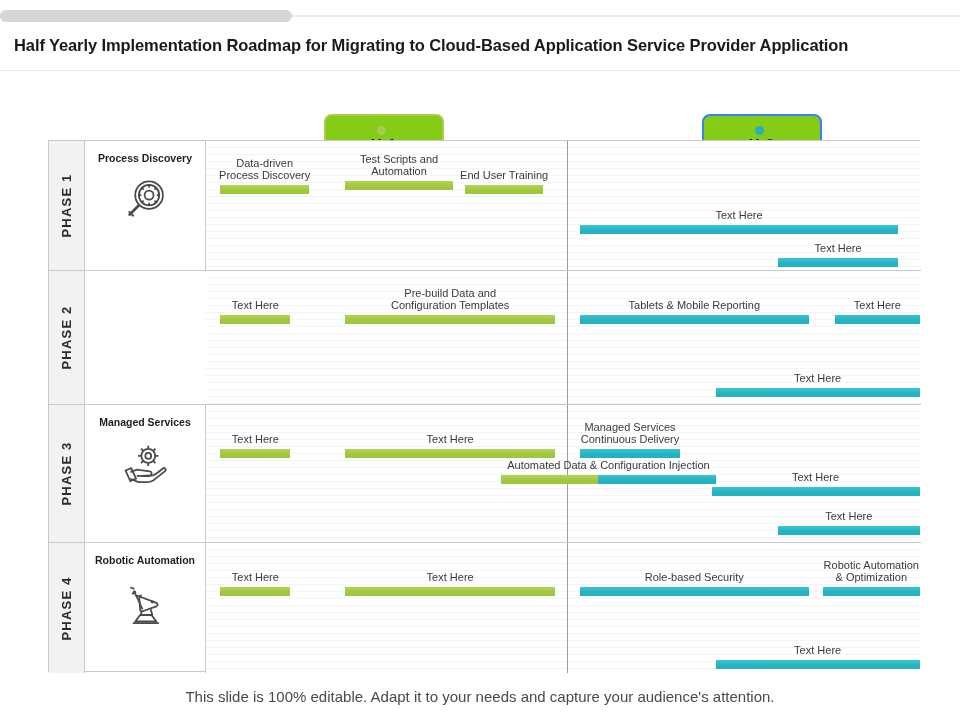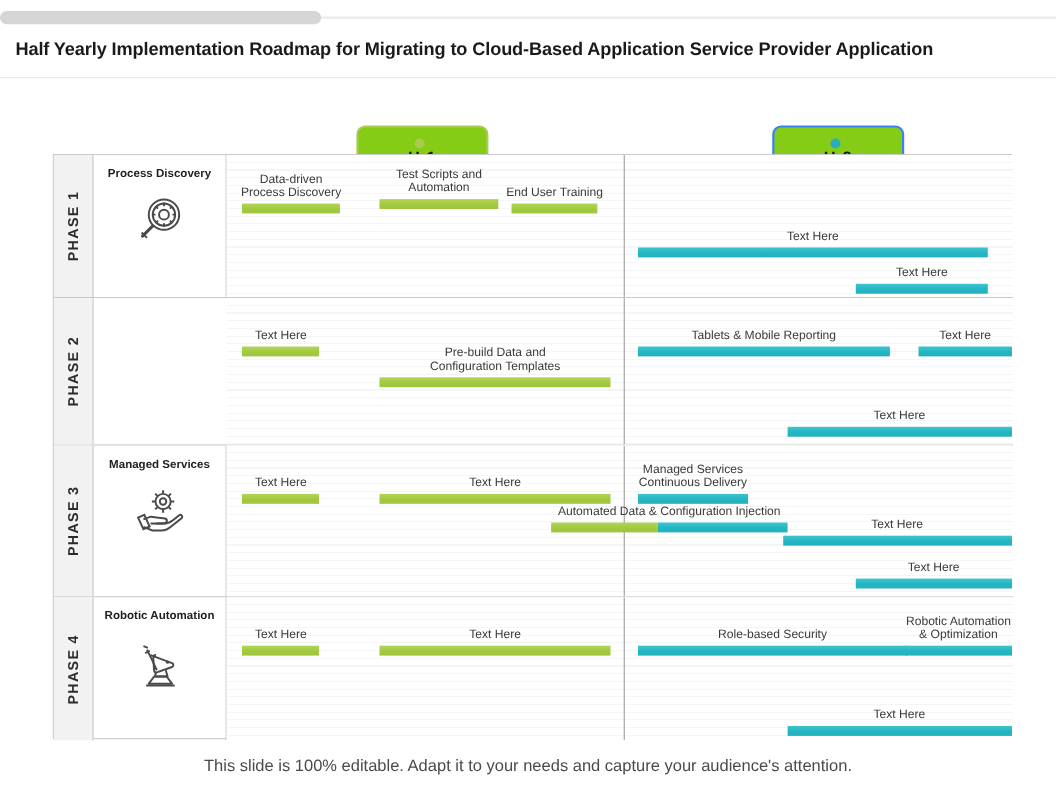--- a/index.html
+++ b/index.html
@@ -159,21 +159,21 @@
     <div class="row" style="top: 130px; height: 134px;">
       <div class="phase-cell">
         <div class="phase-label">PHASE 2</div>
       </div>
       <div class="plot">
         <div class="half-divider"></div>
         <div class="task" style="left: 2%; width: 9.8%; top: 44px; height: 9px;">
           <div class="task-label">Text Here</div>
           <div class="bar green"></div>
         </div>
-        <div class="task" style="left: 19.5%; width: 29.3%; top: 44px; height: 9px; margin-top: 28px;">
+        <div class="task" style="left: 19.5%; width: 29.3%; top: 44px; height: 9px;">
           <div class="task-label two">Pre-build Data and<br>Configuration Templates</div>
           <div class="bar green"></div>
         </div>
         <div class="task" style="left: 52.3%; width: 32%; top: 44px; height: 9px;">
           <div class="task-label">Tablets &amp; Mobile Reporting</div>
           <div class="bar cyan"></div>
         </div>
         <div class="task" style="left: 88%; width: 11.8%; top: 44px; height: 9px;">
           <div class="task-label">Text Here</div>
           <div class="bar cyan"></div>
@@ -253,21 +253,21 @@
       <div class="plot">
         <div class="half-divider"></div>
         <div class="task" style="left: 2%; width: 9.8%; top: 44px; height: 9px;">
           <div class="task-label">Text Here</div>
           <div class="bar green"></div>
         </div>
         <div class="task" style="left: 19.5%; width: 29.3%; top: 44px; height: 9px;">
           <div class="task-label">Text Here</div>
           <div class="bar green"></div>
         </div>
-        <div class="task" style="left: 52.3%; width: 32%; top: 44px; height: 9px; padding-left: 16px;">
+        <div class="task" style="left: 52.3%; width: 32%; top: 44px; height: 9px;">
           <div class="task-label">Role-based Security</div>
           <div class="bar cyan"></div>
         </div>
         <div class="task" style="left: 86.3%; width: 13.5%; top: 44px; height: 9px;">
           <div class="task-label two">Robotic Automation<br>&amp; Optimization</div>
           <div class="bar cyan"></div>
         </div>
         <div class="task" style="left: 71.3%; width: 28.5%; top: 117px; height: 9px;">
           <div class="task-label">Text Here</div>
           <div class="bar cyan"></div>

